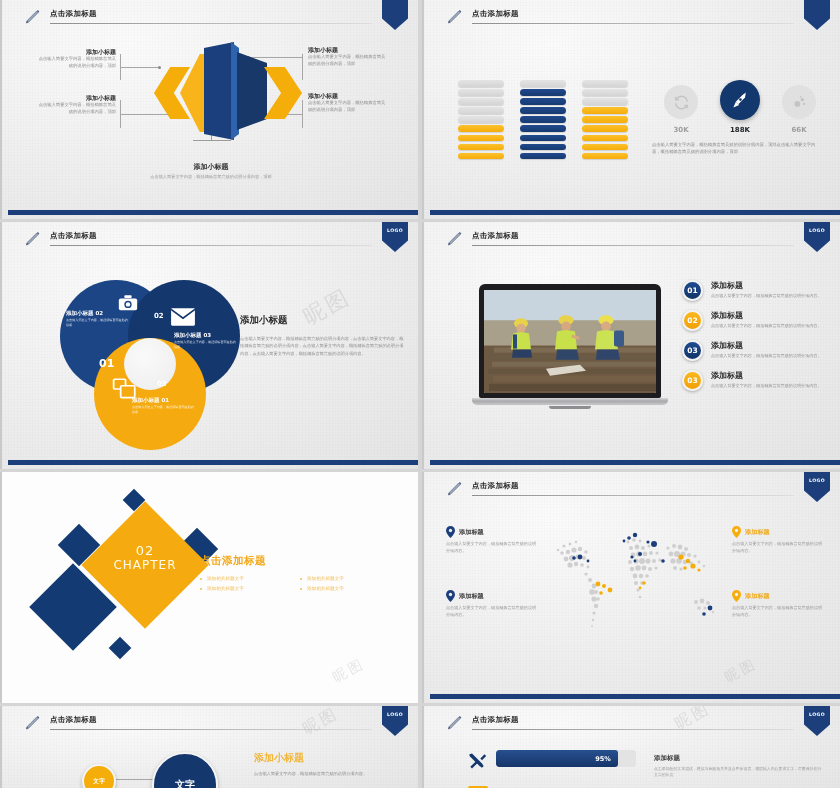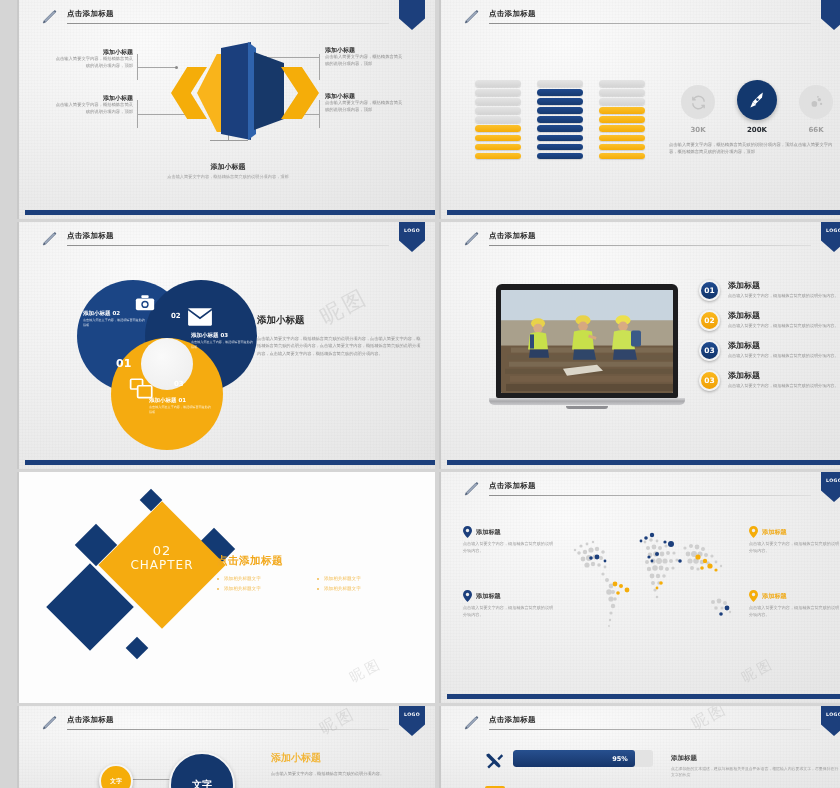--- a/index.html
+++ b/index.html
@@ -9,21 +9,20 @@
     font-family: "DejaVu Sans", "Liberation Sans", sans-serif;
     overflow: hidden;
   }
   .grid {
     width: 840px; height: 788px;
     display: grid;
     grid-template-columns: 418px 418px;
     grid-template-rows: 219px 247px 231px 91px;
     column-gap: 4px; row-gap: 3px;
     background: #d5d5d5;
-    padding-left: 17px;
   }
   .slide {
     position: relative;
     overflow: hidden;
     background:
       radial-gradient(ellipse at 30% 20%, #fbfbfb 0%, #eeeeee 55%, #e4e4e4 100%);
     border-left: 2px solid #c9c9c9;
   }
   .slide.plain { background: #fdfdfd; }
   .slide .noise {
@@ -354,21 +353,21 @@
     <div class="ico-circ grey" style="left:358px; top:85px;">
       <svg width="17" height="17" viewBox="0 0 24 24" fill="#c4c4c4">
         <circle cx="9" cy="14" r="4"></circle>
           <circle cx="16" cy="8" r="2.4"></circle>
         <circle cx="18.5" cy="14" r="1.6"></circle>
           <circle cx="14" cy="4" r="1.3"></circle>
       </svg>
     </div>
 
     <div class="ico-val grey" style="left:235px; top:126px;">30K</div>
-    <div class="ico-val navy" style="left:294px; top:126px;">200K</div>
+    <div class="ico-val navy" style="left:294px; top:126px;">188K</div>
     <div class="ico-val grey" style="left:353px; top:126px;">66K</div>
 
     <div class="body-t" style="position:absolute; left:228px; top:142px; width:170px;">点击输入简要文字内容，概括精炼言简意赅的说明分项内容，顶部点击输入简要文字内容，概括精炼言简意赅的说明分项内容，顶部</div>
     <div class="botbar"></div>
   </div>
 
   <div class="slide">
     <div class="noise"></div>
     <div class="hdr">
       <svg class="pencil" viewBox="0 0 24 24">

